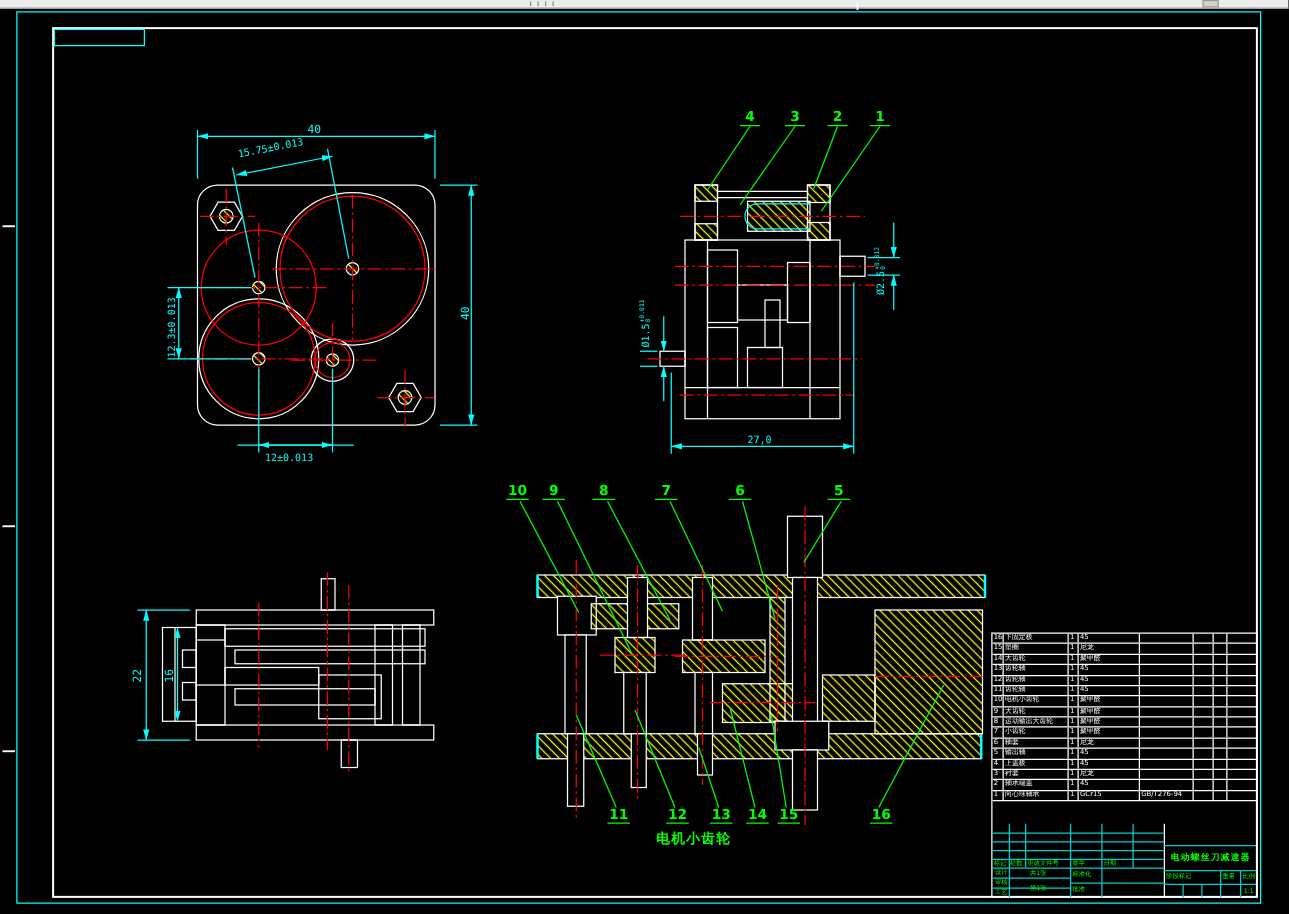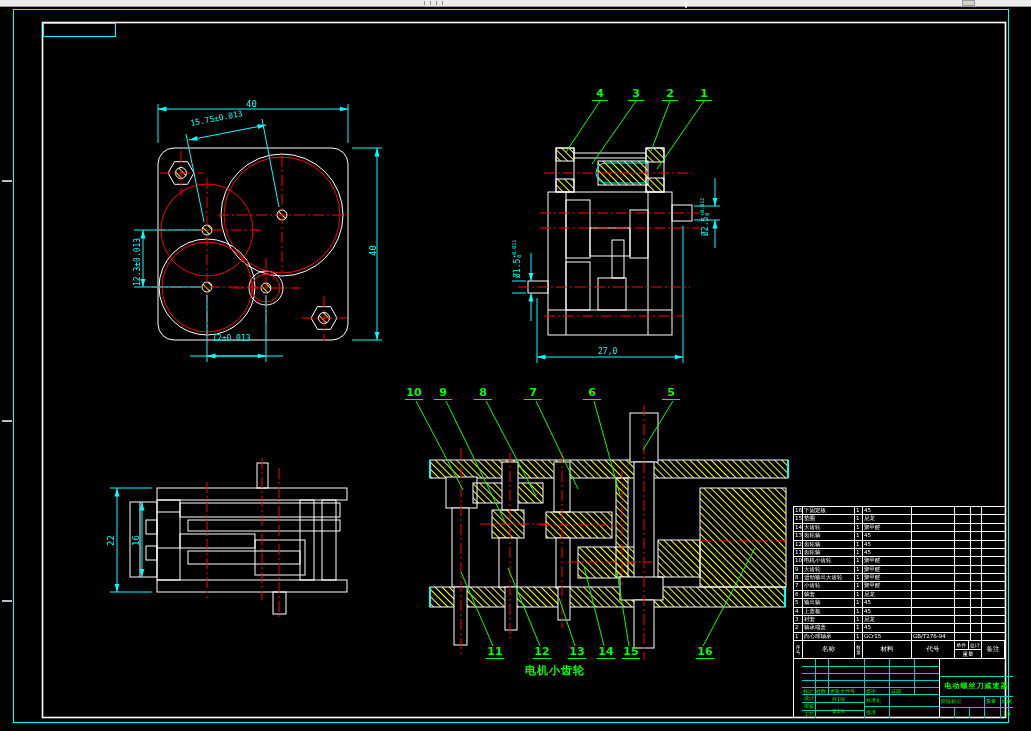--- a/index.html
+++ b/index.html
@@ -30,21 +30,21 @@
   #bomHead{position:absolute;left:0;top:134px;width:211px;height:18px;display:flex;
            border-bottom:1px solid #fff;box-sizing:border-box;}
   .bh{border-right:1px solid #fff;box-sizing:border-box;font-size:6.5px;display:flex;
       align-items:center;justify-content:center;text-align:center;color:#fff;overflow:hidden;}
   .bh.qtyv{font-size:4.5px;line-height:5px;white-space:normal;word-break:break-all;padding:0 1px;}
   .bh.wg{flex-direction:column;padding:0;justify-content:stretch;}
   .wgt{display:flex;width:100%;height:9px;border-bottom:1px solid #fff;box-sizing:border-box;font-size:5px;}
   .wgt span{flex:1;text-align:center;line-height:8px;}
   .wgt span:first-child{border-right:1px solid #fff;}
   .wgb{width:100%;height:9px;text-align:center;font-size:5.5px;line-height:9px;}
-  #tbLow{position:absolute;left:8px;top:152px;width:211px;height:59px;}
+  #tbLow{position:absolute;left:0;top:152px;width:211px;height:59px;}
   .vln{position:absolute;width:0;border-left:1px solid #00cccc;}
   .vlnw{position:absolute;width:0;border-left:1px solid #ffffff;}
   .hln{position:absolute;height:0;border-top:1px solid #00cccc;}
   .g5{position:absolute;color:#00ff00;font-size:5px;line-height:6px;white-space:nowrap;}
   .gtitle{position:absolute;color:#00ff00;font:bold 7px "DejaVu Sans",sans-serif;
           text-align:center;letter-spacing:1px;}
 </style>
 </head>
 <body>
 
@@ -273,21 +273,21 @@
         <line x1="629" y1="646" x2="617" y2="572"></line>
         <line x1="703" y1="646" x2="755" y2="548"></line>
       </g>
     </g>
   </svg>
 
   <div class="t dim" style="left:246px;top:99px">40</div>
   <div class="t dim rot" style="left:368px;top:256px">40</div>
   <div class="t dims" style="left:190px;top:114px;transform:rotate(-11deg)">15.75±0.013</div>
   <div class="t dims rot" style="left:133px;top:286px">12.3±0.013</div>
-  <div class="t dims" style="left:212px;top:334px">12±0.013</div>
+  <div class="t dims" style="left:212px;top:362px">12±0.013</div>
 
   <div class="lbl" style="left:592px;top:88px;width:16px">4</div>
   <div class="lbl" style="left:628px;top:88px;width:16px">3</div>
   <div class="lbl" style="left:662px;top:88px;width:16px">2</div>
   <div class="lbl" style="left:696px;top:88px;width:16px">1</div>
   <div class="t dims" style="left:598px;top:347px">27,0</div>
   <div class="t dims rot" style="left:700px;top:236px">
     <span>Ø2.5</span><span class="tol">
         <i>+0.012</i>
         <i>0</i>
@@ -473,35 +473,20 @@
           <div class="bc" style="width: 9px;">1</div>
           <div class="bc" style="width: 52px;">向心球轴承</div>
           <div class="bc" style="width: 8px;">1</div>
           <div class="bc" style="width: 49px;">GCr15</div>
           <div class="bc" style="width: 43px;">GB/T276-94</div>
           <div class="bc" style="width: 16px;"></div>
           <div class="bc" style="width: 11px;"></div>
           <div class="bc" style="width: 23px;"></div>
         </div>
       </div>
-    <div id="bomHead">
-      <div class="bh" style="width:9px;font-size:4.5px">序号</div>
-      <div class="bh" style="width:52px">名称</div>
-      <div class="bh qtyv" style="width:8px">数量</div>
-      <div class="bh" style="width:49px">材料</div>
-      <div class="bh" style="width:43px">代号</div>
-      <div class="bh wg" style="width:27px">
-        <div class="wgt">
-            <span>单件</span>
-            <span>总计</span>
-          </div>
-        <div class="wgb">重量</div>
-      </div>
-      <div class="bh" style="width:23px">备注</div>
-    </div>
 
     <div id="tbLow">
 
       <div class="vln" style="left:13px;top:0;height:59px"></div>
       <div class="vln" style="left:26px;top:0;height:35px"></div>
       <div class="vln" style="left:62px;top:0;height:59px"></div>
       <div class="vln" style="left:87px;top:0;height:59px"></div>
       <div class="vln" style="left:112px;top:0;height:35px"></div>
       <div class="vlnw" style="left:137px;top:0;height:59px"></div>
       <div class="vln" style="left:182px;top:37px;height:22px"></div>

